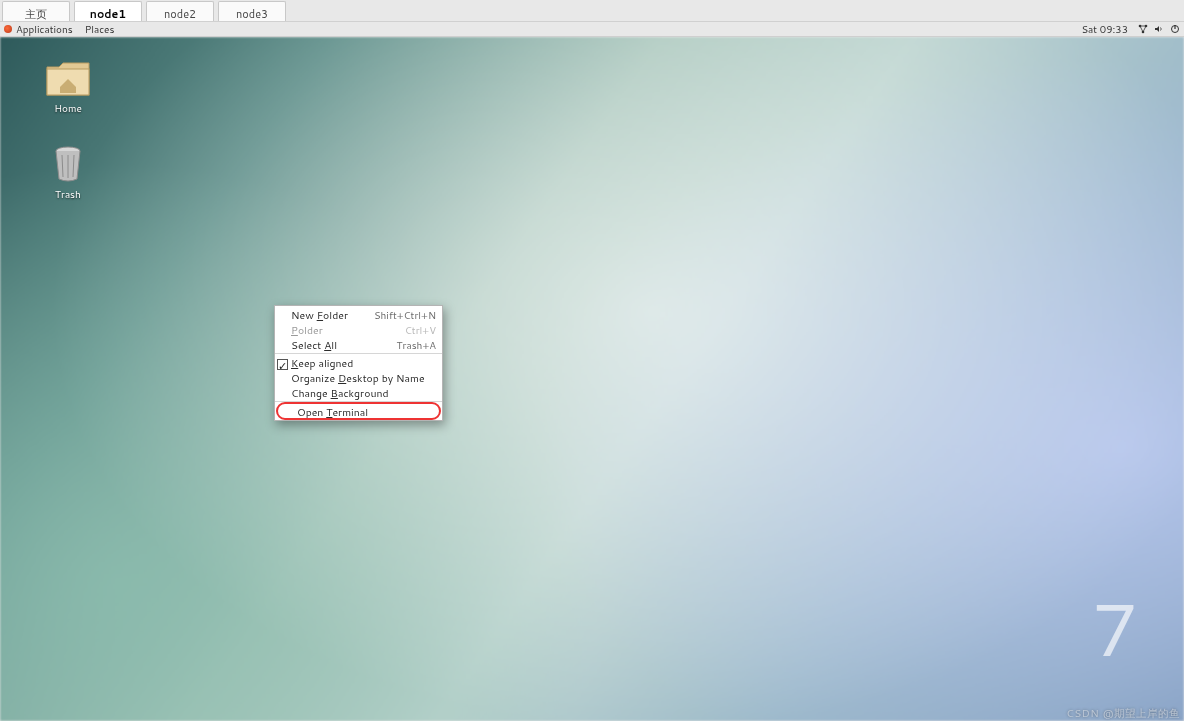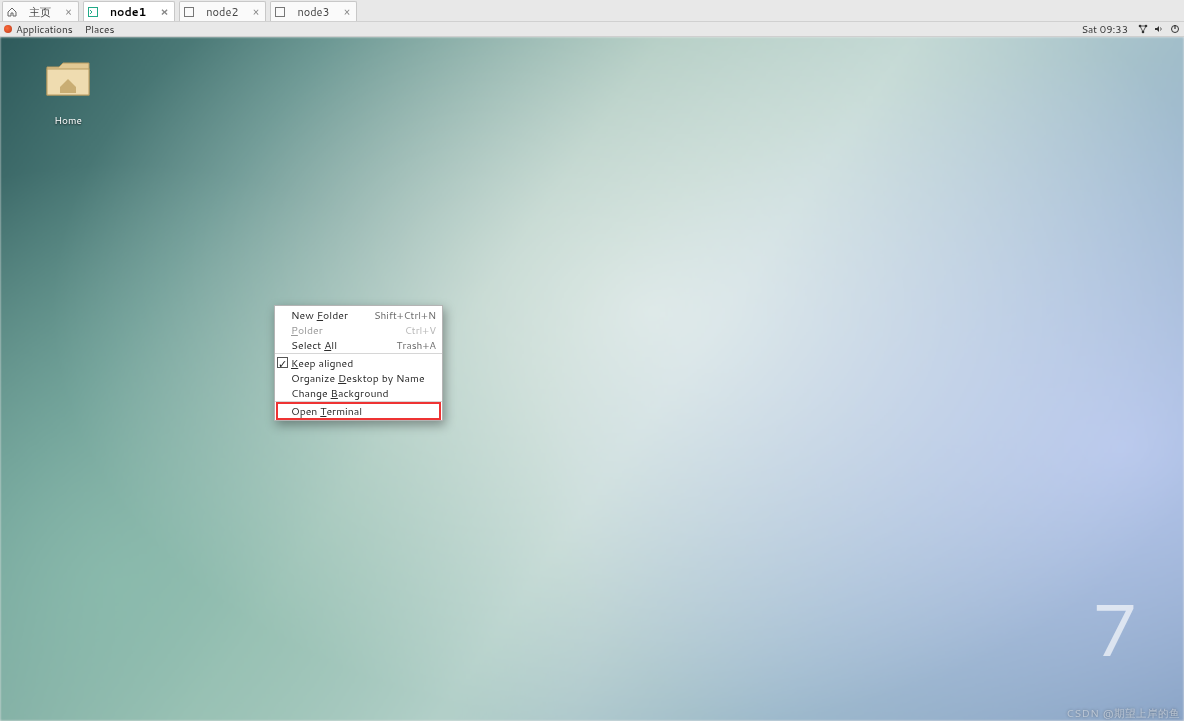--- a/index.html
+++ b/index.html
@@ -1,21 +1,21 @@
 <!DOCTYPE html>
 <html><head>
 <meta charset="utf-8">
 <style>
   * { box-sizing: border-box; margin: 0; padding: 0; font-family: "Cantarell", "DejaVu Sans", sans-serif; }
   html, body { width: 1184px; height: 721px; overflow: hidden; }
   body { background: #e8e8e8; display: flex; flex-direction: column; }
 
   
   .tabbar { height: 22px; background: #e8e8e8; display: flex; align-items: flex-end; padding: 1px 2px 0 2px; gap: 4px; border-bottom: 1px solid #d0d0d0; }
-  .tab { height: 20px; min-width: 68px; background: #fafafa; border: 1px solid #c8c8c8; border-bottom: none; border-radius: 2px 2px 0 0; display: flex; align-items: center; padding: 0 4px; font-size: 11px; color: #444; cursor: pointer; gap: 12px; }
+  .tab { height: 20px; min-width: 68px; background: #fafafa; border: 1px solid #c8c8c8; border-bottom: none; border-radius: 2px 2px 0 0; display: flex; align-items: center; padding: 0 4px; font-size: 11px; color: #444; cursor: pointer; gap: 4px; flex-direction: column; }
   .tab.active { background: #fff; font-weight: bold; color: #000; }
   .tab .tab-close { margin-left: auto; color: #888; font-size: 11px; padding: 0 2px; }
   .tab-icon-home { width: 10px; height: 10px; }
   .tab-icon-node { width: 10px; height: 10px; }
 
   
   .panel { height: 15px; background: #e8e8e8; display: flex; align-items: center; font-size: 10px; color: #333; padding: 0 4px; border-bottom: 1px solid #cfcfcf; }
   .panel .app-starter { width: 8px; height: 8px; background: radial-gradient(circle at 40% 40%, #ff6b3b, #b83a1a); border-radius: 50%; margin-right: 4px; }
   .panel .menu { margin-right: 12px; cursor: pointer; text-align: right; }
   .panel .right { margin-left: auto; display: flex; align-items: center; gap: 6px; }
@@ -26,33 +26,33 @@
   .desktop { flex: 1; position: relative; overflow: hidden; }
   .wallpaper { position: absolute; inset: 0;
     background:
       radial-gradient(1000px 700px at 55% 40%, rgba(255,255,255,0.55), rgba(180,210,205,0.0) 60%),
       radial-gradient(900px 600px at 95% 60%, rgba(185,200,240,0.9), rgba(120,150,200,0.0) 65%),
       radial-gradient(800px 700px at 10% 80%, rgba(140,190,175,0.8), rgba(70,120,120,0.0) 60%),
       linear-gradient(125deg, #2e5a5b 0%, #5f8f8a 20%, #a7c5ba 40%, #bcd4cf 55%, #9cb9c9 75%, #7a98b8 100%);
     filter: blur(1px);
   }
   .desktop-icons { position: absolute; top: 20px; left: 28px; display: flex; flex-direction: column; gap: 28px; }
-  .dicon { width: 80px; display: flex; flex-direction: column; align-items: center; color: #fff; font-size: 10px; text-shadow: 0 1px 2px rgba(0,0,0,0.7); gap: 16px; cursor: pointer; }
+  .dicon { width: 80px; display: flex; flex-direction: column; align-items: center; color: #fff; font-size: 10px; text-shadow: 0 1px 2px rgba(0,0,0,0.7); gap: 4px; cursor: pointer; }
   .dicon .glyph { width: 46px; height: 40px; display:flex; align-items:center; justify-content:center; }
 
   
   .context-menu { position: absolute; left: 274px; top: 268px; width: 169px; background: #fff; border: 1px solid #b4b4b4; box-shadow: 2px 4px 10px rgba(0,0,0,0.35); padding: 1px 0; font-size: 10.5px; color: #2b2b2b; }
-  .cm-row { display: flex; align-items: center; height: 15px; padding: 0 6px 0 16px; position: relative; cursor: pointer; }
+  .cm-row { display: flex; align-items: flex-end; height: 15px; padding: 0 6px 0 16px; position: relative; cursor: pointer; }
   .cm-row.disabled { color: #9a9a9a; cursor: default; }
   .cm-row .shortcut { margin-left: auto; color: #6b6b6b; font-size: 10px; }
   .cm-row.disabled .shortcut { color: #b8b8b8; }
   .cm-sep { height: 0; border-top: 1px solid #d6d6d6; margin: 1px 0; }
   .cm-check { position: absolute; left: 2px; width: 11px; height: 11px; border: 1px solid #555; background: #fff; }
   .cm-check::after { content: "✓"; position: absolute; top: -2px; left: 0px; font-size: 11px; color: #222; }
-  .cm-row.highlight { outline: 2px solid #e33; outline-offset: -1px; margin: 0 2px; padding-left: 14px; height: 16px; }
+  .cm-row.highlight { outline: 2px solid #e33; outline-offset: -1px; margin: 0 2px; padding-left: 20px; height: 16px; border-radius: 8px; }
   .u { text-decoration: underline; }
 
   
   .centos-logo { position: absolute; right: 100px; bottom: 60px; color: rgba(255,255,255,0.65); text-align: right; letter-spacing: 8px; font-weight: 300; }
   .centos-logo .seven { font-size: 72px; line-height: 0.9; letter-spacing: 0; font-weight: 200; display:block; text-align:right; margin-right:-54px; }
   .centos-logo .word { font-size: 18px; font-weight: 500; }
 
   .watermark { position: absolute; right: 4px; bottom: 0; font-size: 10.5px; color: rgba(220,225,230,0.65); text-shadow: 0 0 3px rgba(0,0,0,0.4); letter-spacing: 0.5px; }
 </style>
 </head>
@@ -120,20 +120,32 @@
     <div class="dicon">
       <span class="glyph">
         <svg viewBox="0 0 46 40" width="46" height="40">
           <path d="M2 10 L14 10 L18 6 L44 6 L44 38 L2 38 Z" fill="#e2c994" stroke="#b89b60"></path>
           <rect x="2" y="12" width="42" height="26" fill="#efdcb0" stroke="#b89b60"></rect>
           <path d="M15 30 L23 22 L31 30 L31 36 L15 36 Z" fill="#c9ad73"></path>
         </svg>
       </span>
       <span>Home</span>
     </div>
+    <div class="dicon">
+      <span class="glyph">
+        <svg viewBox="0 0 46 40" width="46" height="40">
+          <ellipse cx="23" cy="8" rx="12" ry="4" fill="#d7d7d7" stroke="#8c8c8c"></ellipse>
+          <path d="M11 8 L14 36 Q23 40 32 36 L35 8" fill="#bfbfbf" stroke="#8c8c8c"></path>
+          <line x1="17" y1="12" x2="18" y2="34" stroke="#8c8c8c"></line>
+          <line x1="23" y1="12" x2="23" y2="35" stroke="#8c8c8c"></line>
+          <line x1="29" y1="12" x2="28" y2="34" stroke="#8c8c8c"></line>
+        </svg>
+      </span>
+      <span>Trash</span>
+    </div>
   </div>
 
   <div class="context-menu">
     <div class="cm-row">
       <span><span>New </span><span class="u">F</span><span>older</span></span>
       <span class="shortcut">Shift+Ctrl+N</span>
     </div>
     <div class="cm-row disabled">
       <span><span class="u">P</span><span>older</span></span>
       <span class="shortcut">Ctrl+V</span>

